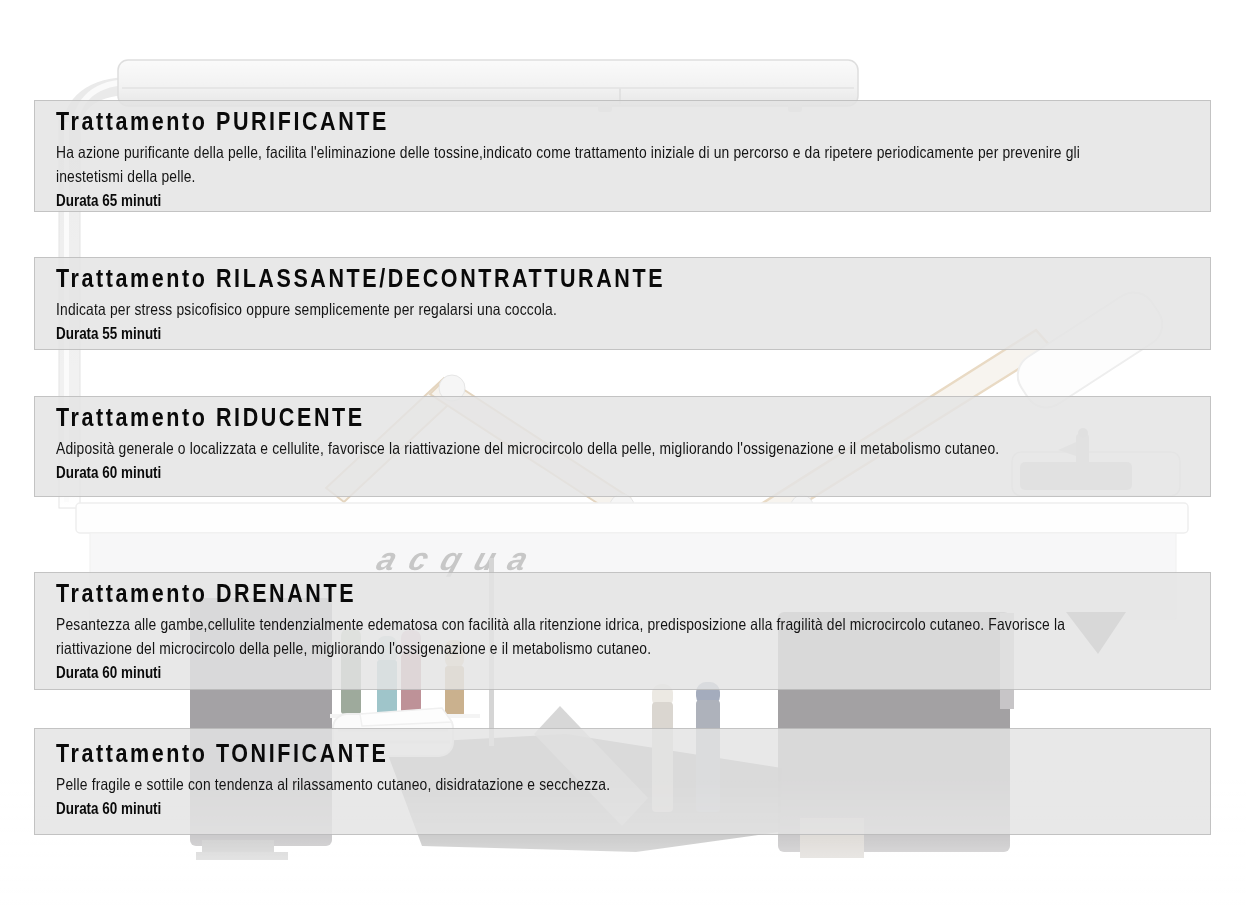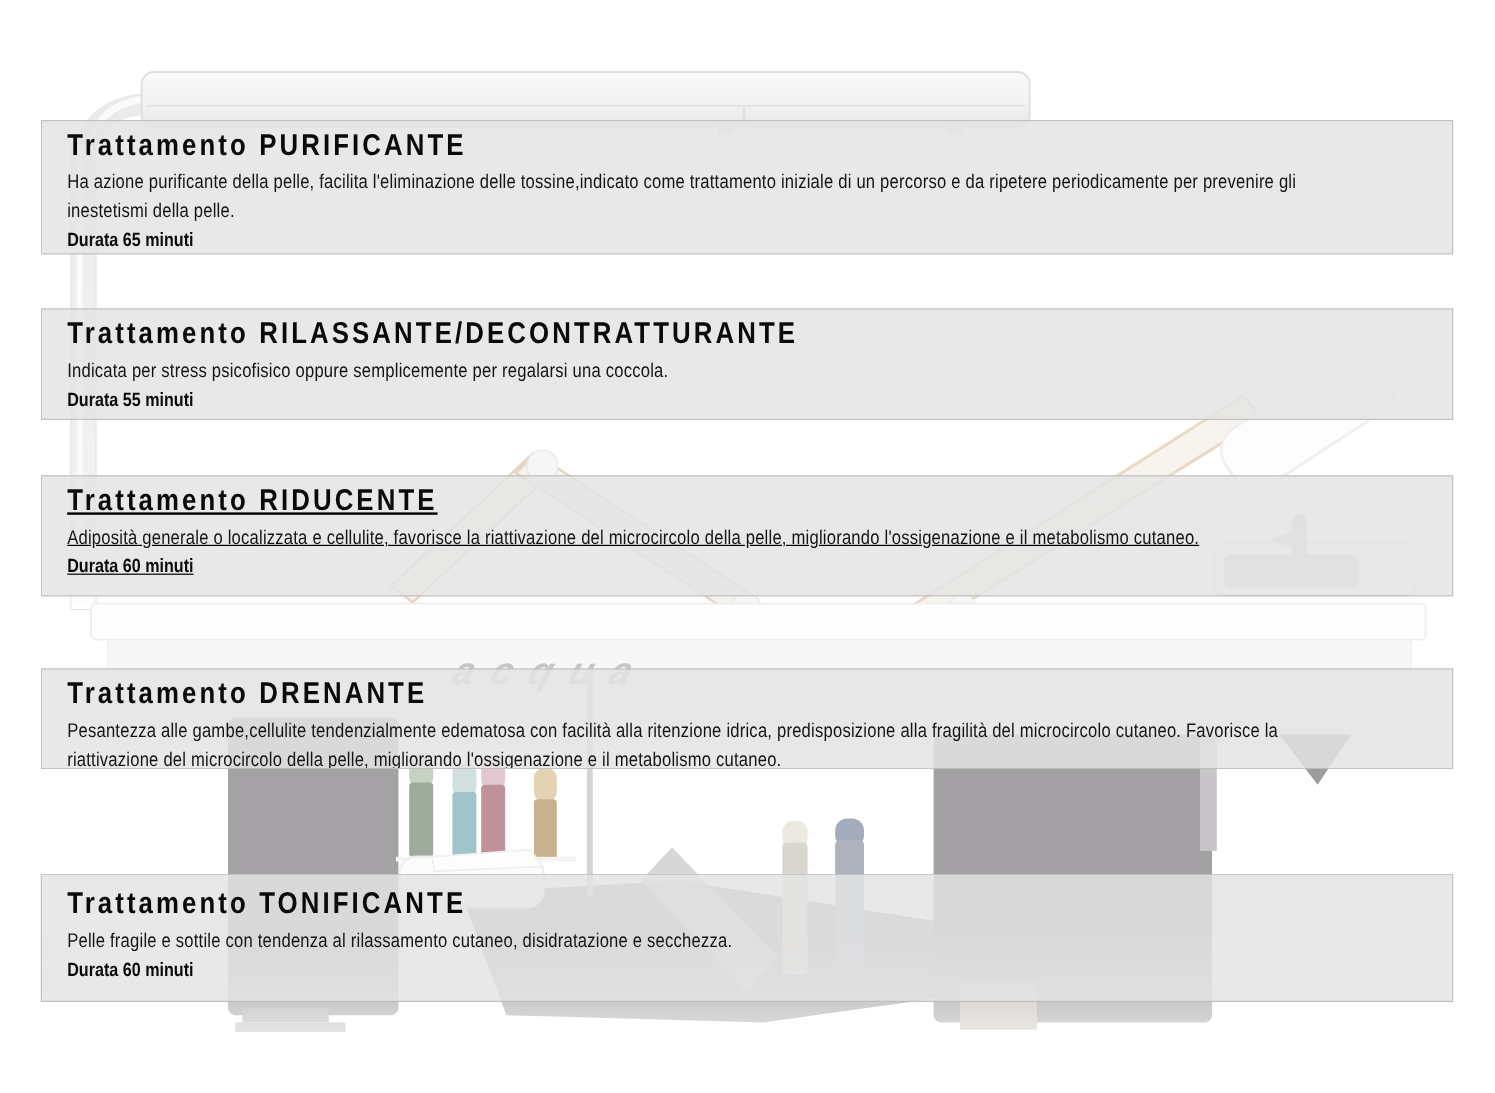--- a/index.html
+++ b/index.html
@@ -148,29 +148,29 @@
   </section>
 
   <section class="card" style="top:257px;height:93px;">
     <h2 class="card-title">Trattamento RILASSANTE/DECONTRATTURANTE</h2>
     <div class="card-body">
       <p class="card-desc">Indicata per stress psicofisico oppure semplicemente per regalarsi una coccola.</p>
       <p class="card-duration">Durata 55 minuti</p>
     </div>
   </section>
 
-  <section class="card" style="top:396px;height:101px;text-decoration:underline;">
+  <section class="card" style="top:396px;height:101px;">
     <h2 class="card-title">Trattamento RIDUCENTE</h2>
     <div class="card-body">
       <p class="card-desc">Adiposità generale o localizzata e cellulite, favorisce la riattivazione del microcircolo della pelle, migliorando l'ossigenazione e il metabolismo cutaneo.</p>
       <p class="card-duration">Durata 60 minuti</p>
     </div>
   </section>
 
-  <section class="card" style="top:557px;height:84px;">
+  <section class="card" style="top:572px;height:118px;">
     <h2 class="card-title">Trattamento DRENANTE</h2>
     <div class="card-body">
       <p class="card-desc">Pesantezza alle gambe,cellulite tendenzialmente edematosa con facilità alla ritenzione idrica, predisposizione alla fragilità del microcircolo cutaneo. Favorisce la riattivazione del microcircolo della pelle, migliorando l'ossigenazione e il metabolismo cutaneo.</p>
       <p class="card-duration">Durata 60 minuti</p>
     </div>
   </section>
 
   <section class="card" style="top:728px;height:107px;padding-top:11px;">
     <h2 class="card-title">Trattamento TONIFICANTE</h2>
     <div class="card-body">

